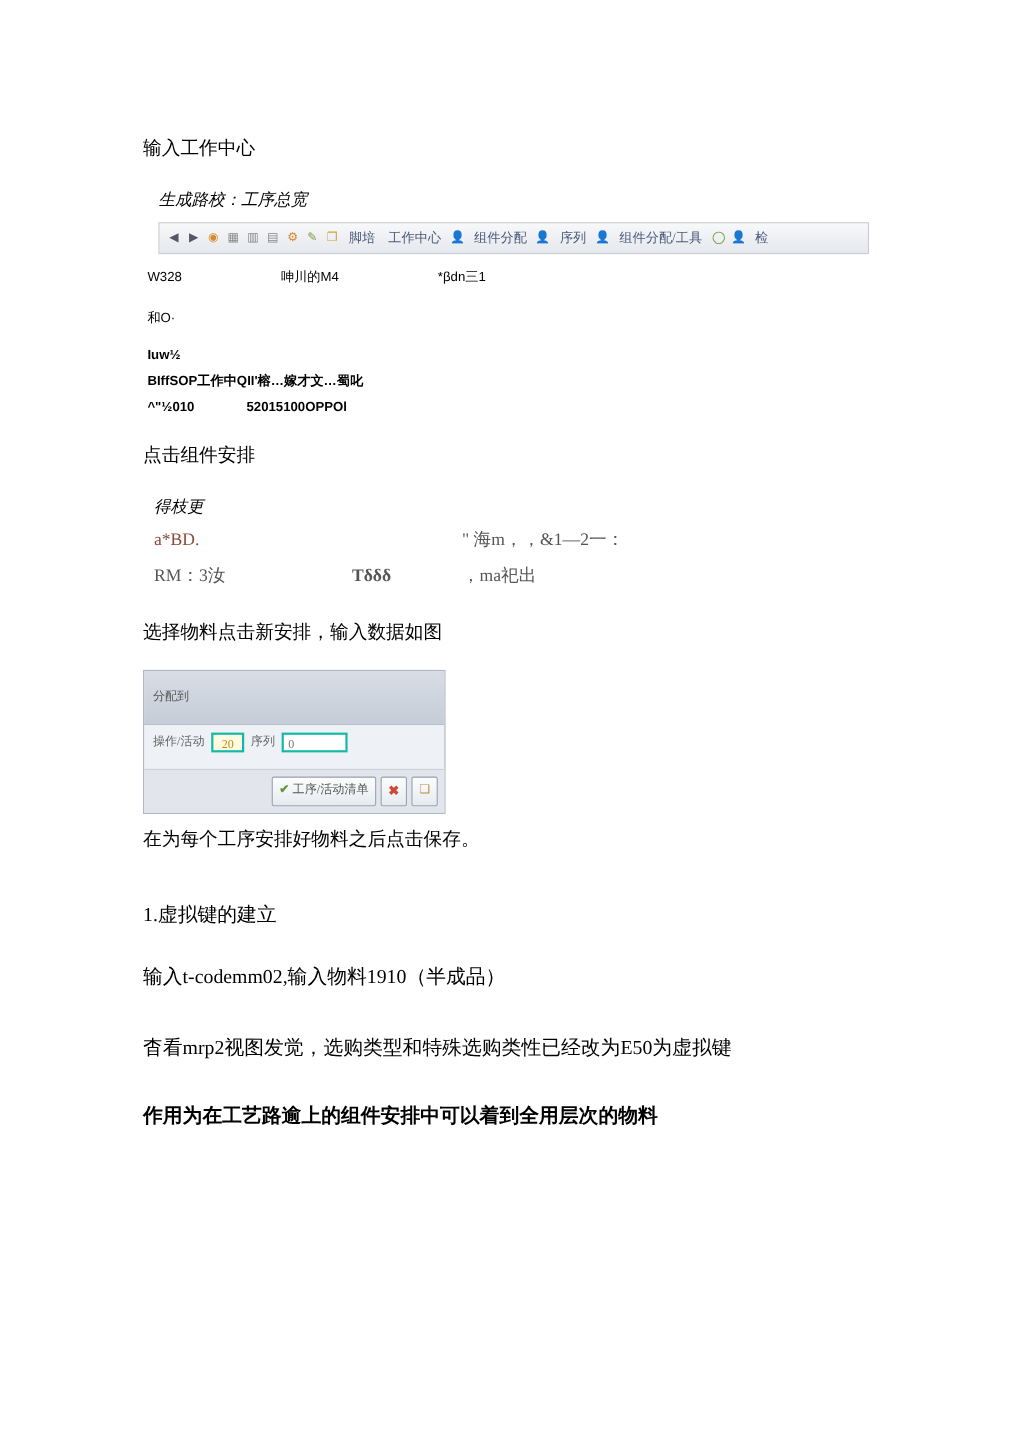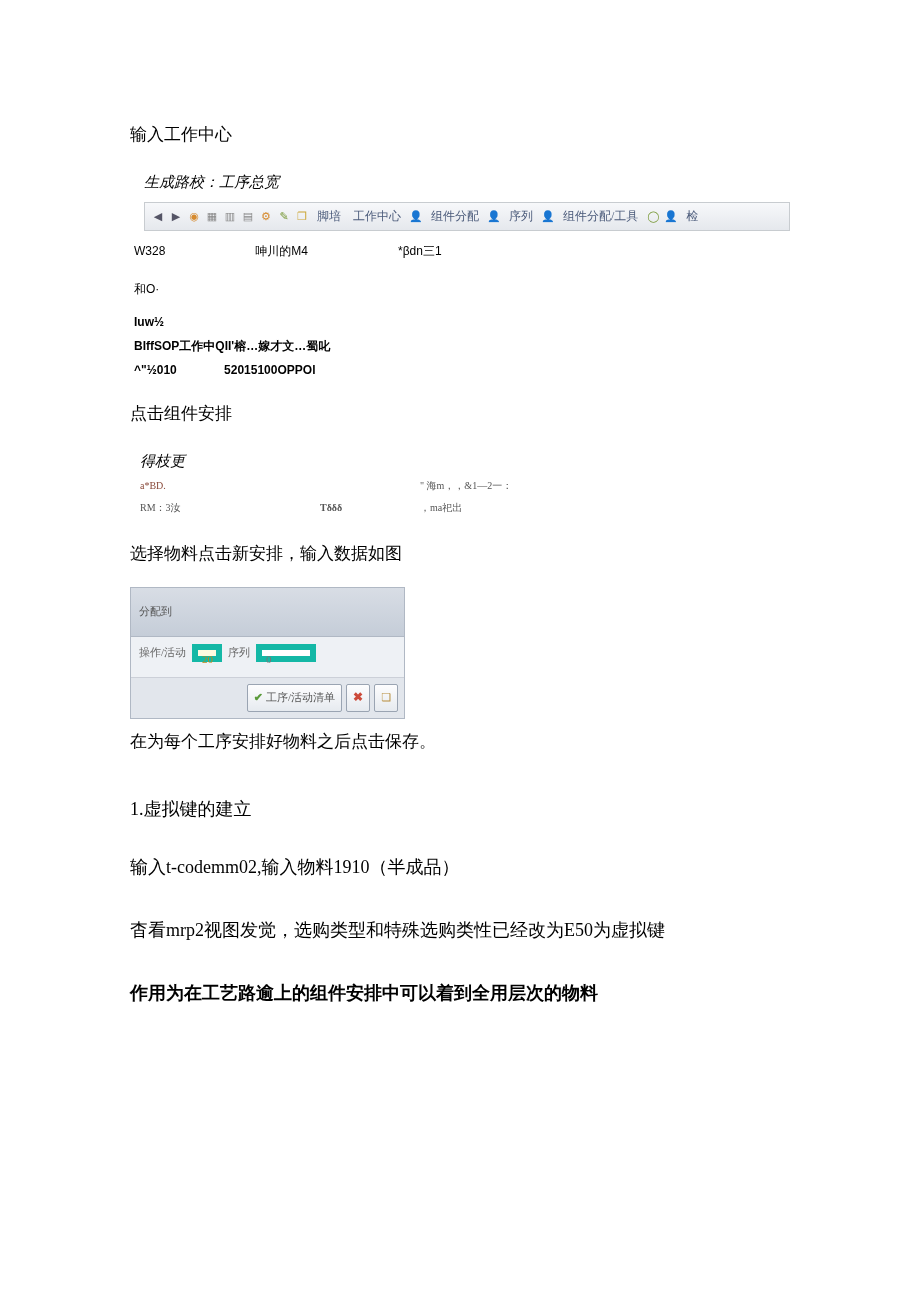--- a/index.html
+++ b/index.html
@@ -79,21 +79,21 @@
       font-size: 13px;
     }
     .table-head {
       font-style: italic;
       font-size: 15px;
       margin-bottom: 0;
       font-family: "SimSun", serif;
     }
     .table-row {
       display: flex;
-      font-size: 10px;
+      font-size: 16px;
       padding: 2px 0;
       color: #555;
     }
     .table-row .c1 { width: 180px; }
     .table-row .c2 { width: 100px; }
     .table-row .c3 { width: 150px; }
     .dialog-box {
       width: 275px;
       margin: 10px 0 8px 0;
       border: 1px solid #b0b8c4;
@@ -112,21 +112,21 @@
       display: flex;
       align-items: center;
       gap: 6px;
     }
     .dialog-body .label {
       font-size: 11px;
       color: #666;
     }
     .input-box {
       display: inline-block;
-      border: 6px solid #14b8a6;
+      border: 2px solid #14b8a6;
       background: #fff;
       height: 18px;
       font-size: 11px;
       padding: 0 4px;
       line-height: 18px;
       color: #777;
     }
     .inp1 { width: 30px; text-align: center; background: #fffbe0; color: #b88a1a; }
     .inp2 { width: 60px; }
     .dialog-footer {

